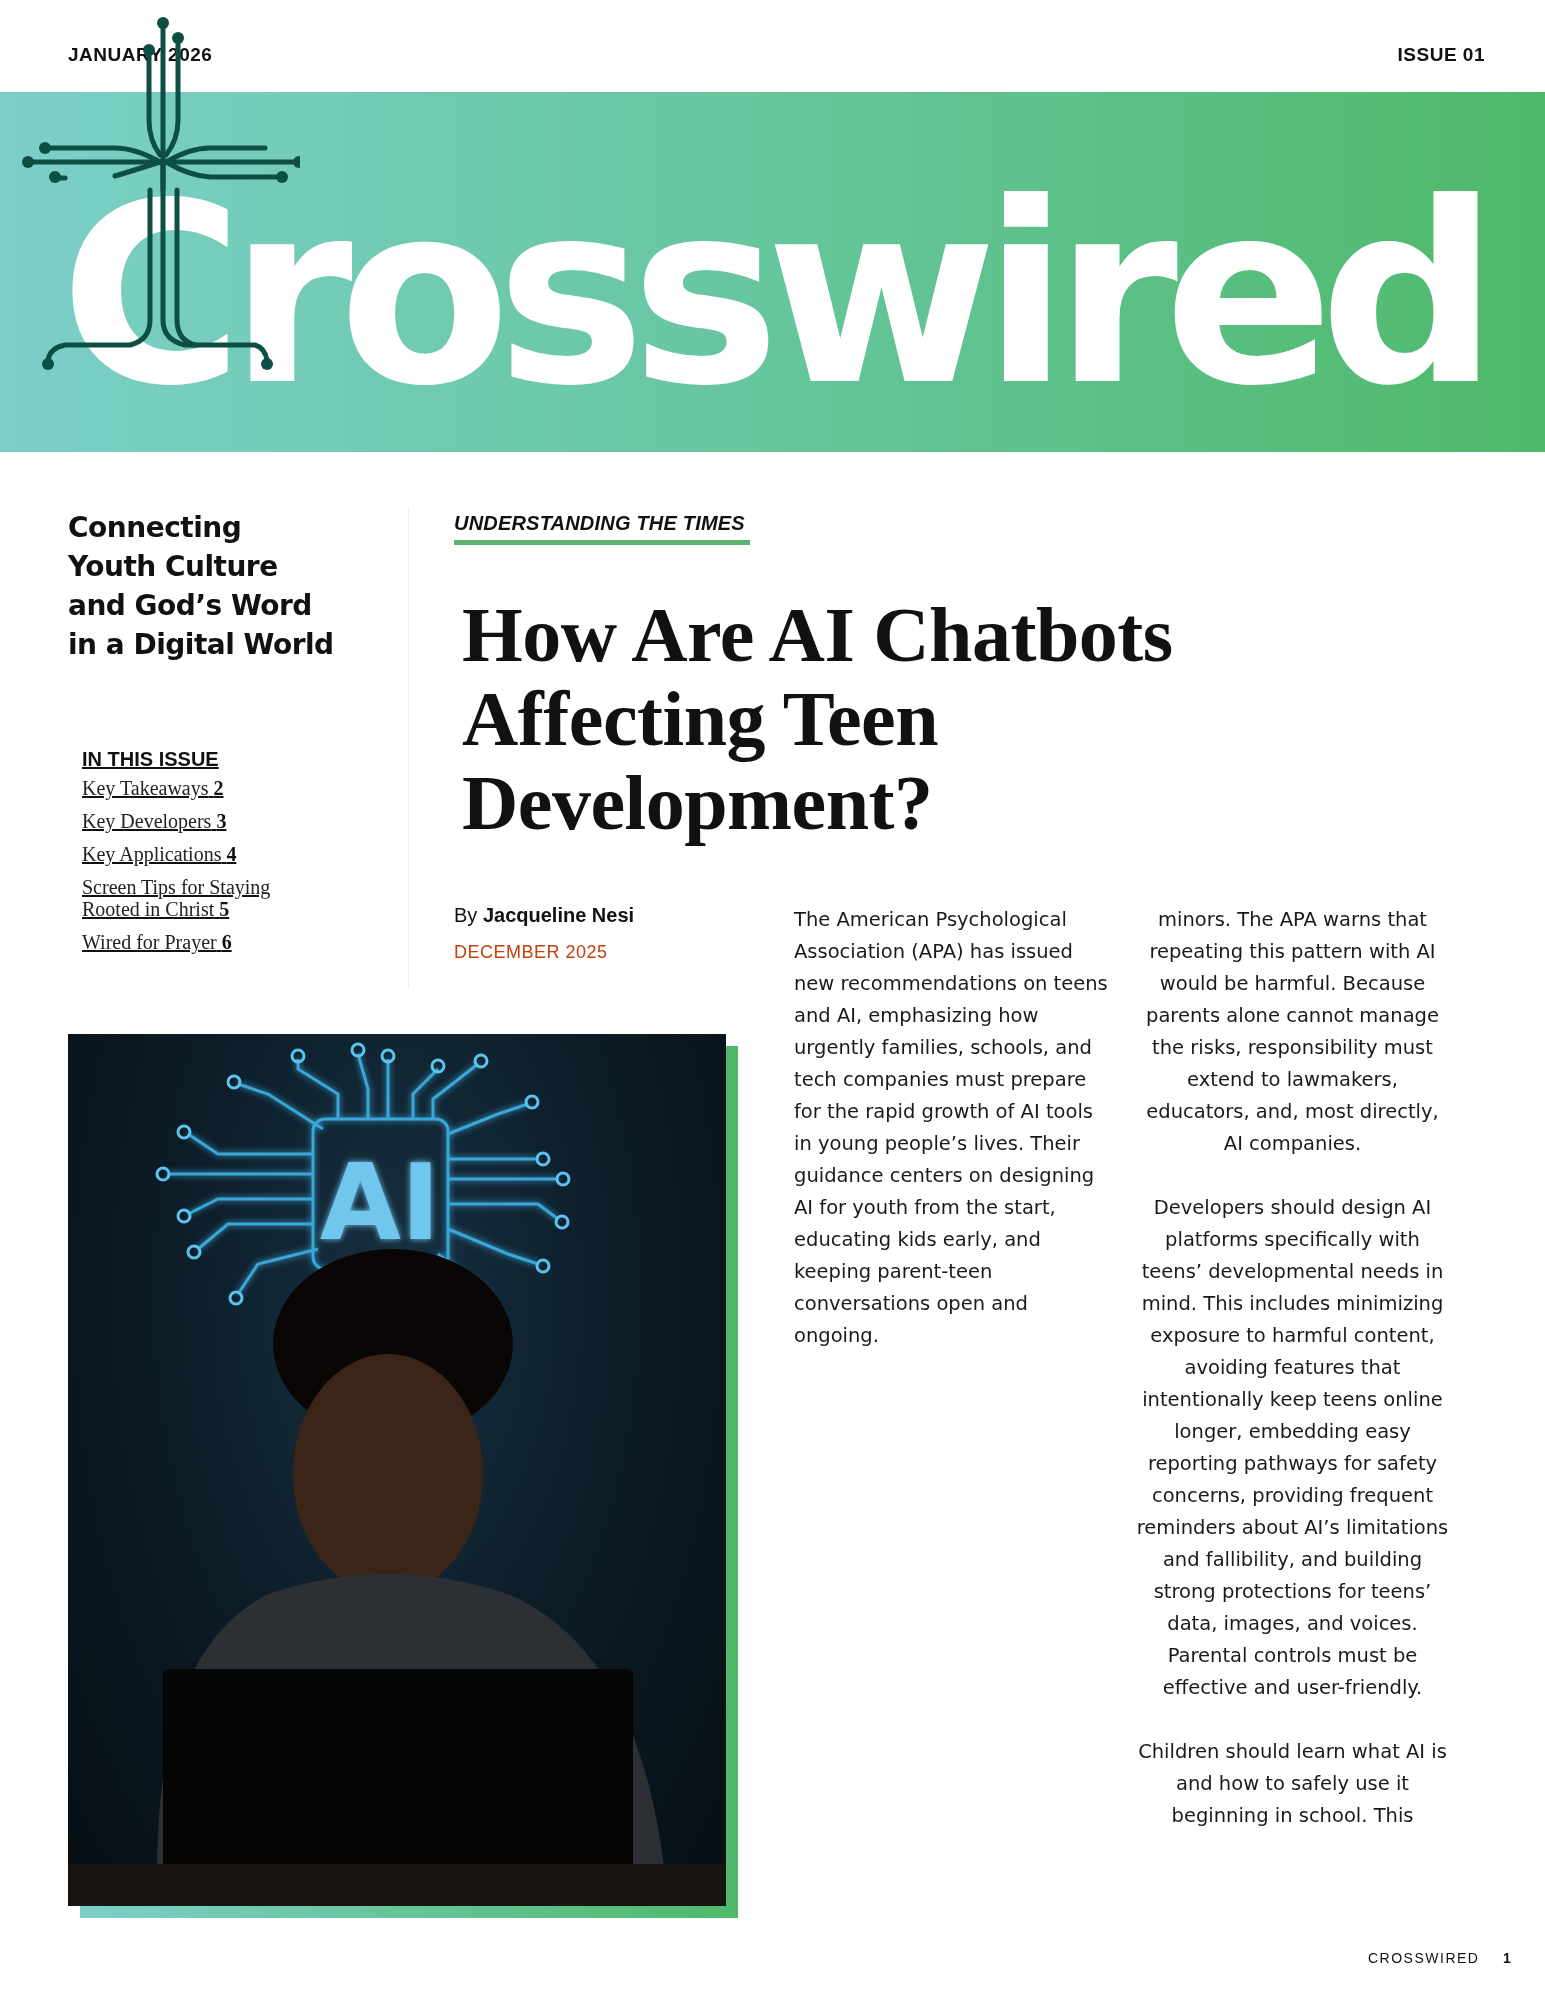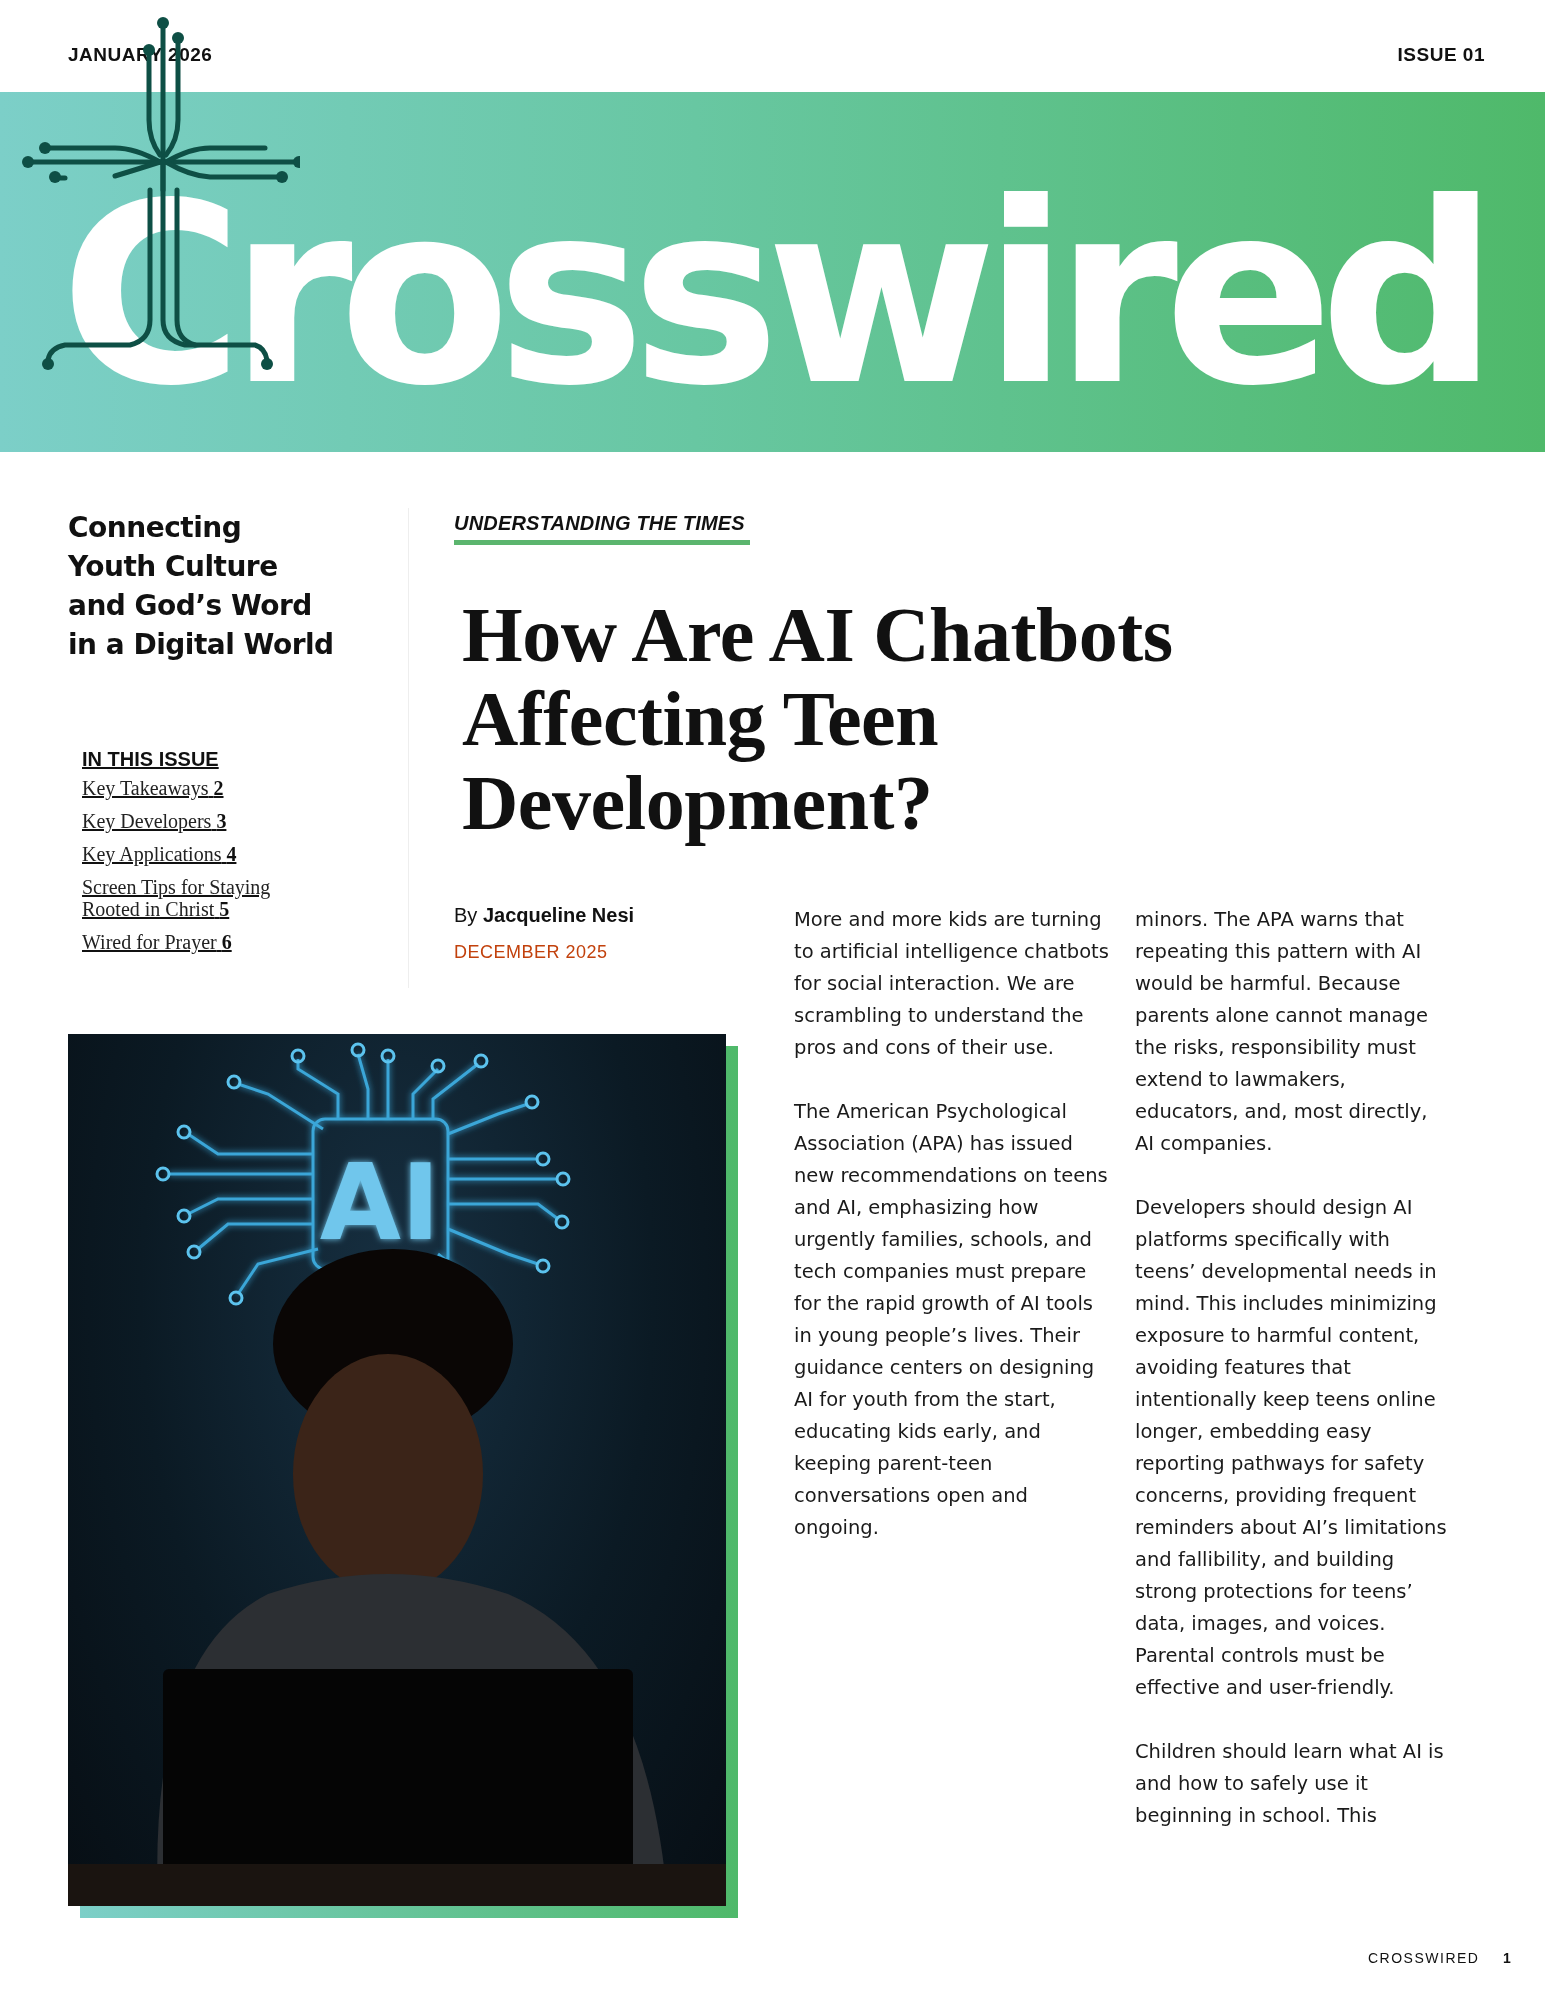--- a/index.html
+++ b/index.html
@@ -18,21 +18,21 @@
   .divider { position:absolute; left:408px; top:508px; width:1px; height:480px; background:#eee; }
   .kicker { position:absolute; left:454px; top:512px; font-weight:bold; font-size:20px; letter-spacing:0.2px;font-style:italic; }
   .kicker-bar { position:absolute; left:454px; top:540px; width:296px; height:5px; background:#5bb56e; }
   .headline { position:absolute; left:454px; top:585px; width:900px; font-family:"Liberation Serif", serif; font-weight:bold; font-size:78px; line-height:84px; letter-spacing:-0.5px; }
   .byline { position:absolute; left:454px; top:904px; font-size:20px; }
   .byline b { font-weight:bold; }
   .dateline { position:absolute; left:454px; top:942px; font-size:18px; letter-spacing:0.5px; color:#c2410c; }
   .col { position:absolute; top:904px; width:315px; font-family:"DejaVu Sans", sans-serif; font-size:19.5px; line-height:32px; color:#1a1a1a; }
   .col p { margin:0 0 32px 0; }
   .col1 { left:794px; }
-  .col2 { left:1135px; }
+  .col2 { left:1135px;text-align:center; }
   .photo-frame { position:absolute; left:68px; top:1034px; width:658px; height:872px; }
   .photo-shadow { position:absolute; left:12px; top:12px; width:658px; height:872px; background:linear-gradient(90deg,#7ccfc8,#4fb96a); }
   .photo { position:absolute; left:0; top:0; width:658px; height:872px; background:radial-gradient(ellipse at 50% 30%, #173042 0%, #0b1a24 55%, #070e14 100%); overflow:hidden; }
   .footer-brand { position:absolute; left:1368px; top:1950px; font-size:14px; letter-spacing:1.5px; }
   .footer-page { position:absolute; left:1503px; top:1950px; font-size:14px; font-weight:bold; }
 </style>
 </head>
 <body>
 
 <div class="topbar">
@@ -157,21 +157,20 @@
       <ellipse cx="325" cy="310" rx="120" ry="95" fill="#0a0605"></ellipse>
       <ellipse cx="320" cy="440" rx="95" ry="120" fill="#3b2418"></ellipse>
       <path d="M90 872 Q80 620 200 560 Q320 520 440 560 Q580 620 600 872 Z" fill="#2c2f33"></path>
       <rect x="95" y="635" width="470" height="237" rx="6" fill="#050505"></rect>
       <path d="M0 830 H658 V872 H0 Z" fill="#1a1410"></path>
     </svg>
   </div>
 </div>
 
 <div class="col col1">
-  <p>More and more kids are turning to artificial intelligence chatbots for social interaction. We are scrambling to understand the pros and cons of their use.</p>
   <p>The American Psychological Association (APA) has issued new recommendations on teens and AI, emphasizing how urgently families, schools, and tech companies must prepare for the rapid growth of AI tools in young people’s lives. Their guidance centers on designing AI for youth from the start, educating kids early, and keeping parent-teen conversations open and ongoing.</p>
 </div>
 <div class="col col2">
   <p>minors. The APA warns that repeating this pattern with AI would be harmful. Because parents alone cannot manage the risks, responsibility must extend to lawmakers, educators, and, most directly, AI companies.</p>
   <p>Developers should design AI platforms specifically with teens’ developmental needs in mind. This includes minimizing exposure to harmful content, avoiding features that intentionally keep teens online longer, embedding easy reporting pathways for safety concerns, providing frequent reminders about AI’s limitations and fallibility, and building strong protections for teens’ data, images, and voices. Parental controls must be effective and user-friendly.</p>
   <p>Children should learn what AI is and how to safely use it beginning in school. This</p>
 </div>
 
 <div class="footer-brand">CROSSWIRED</div>
 <div class="footer-page">1</div>

